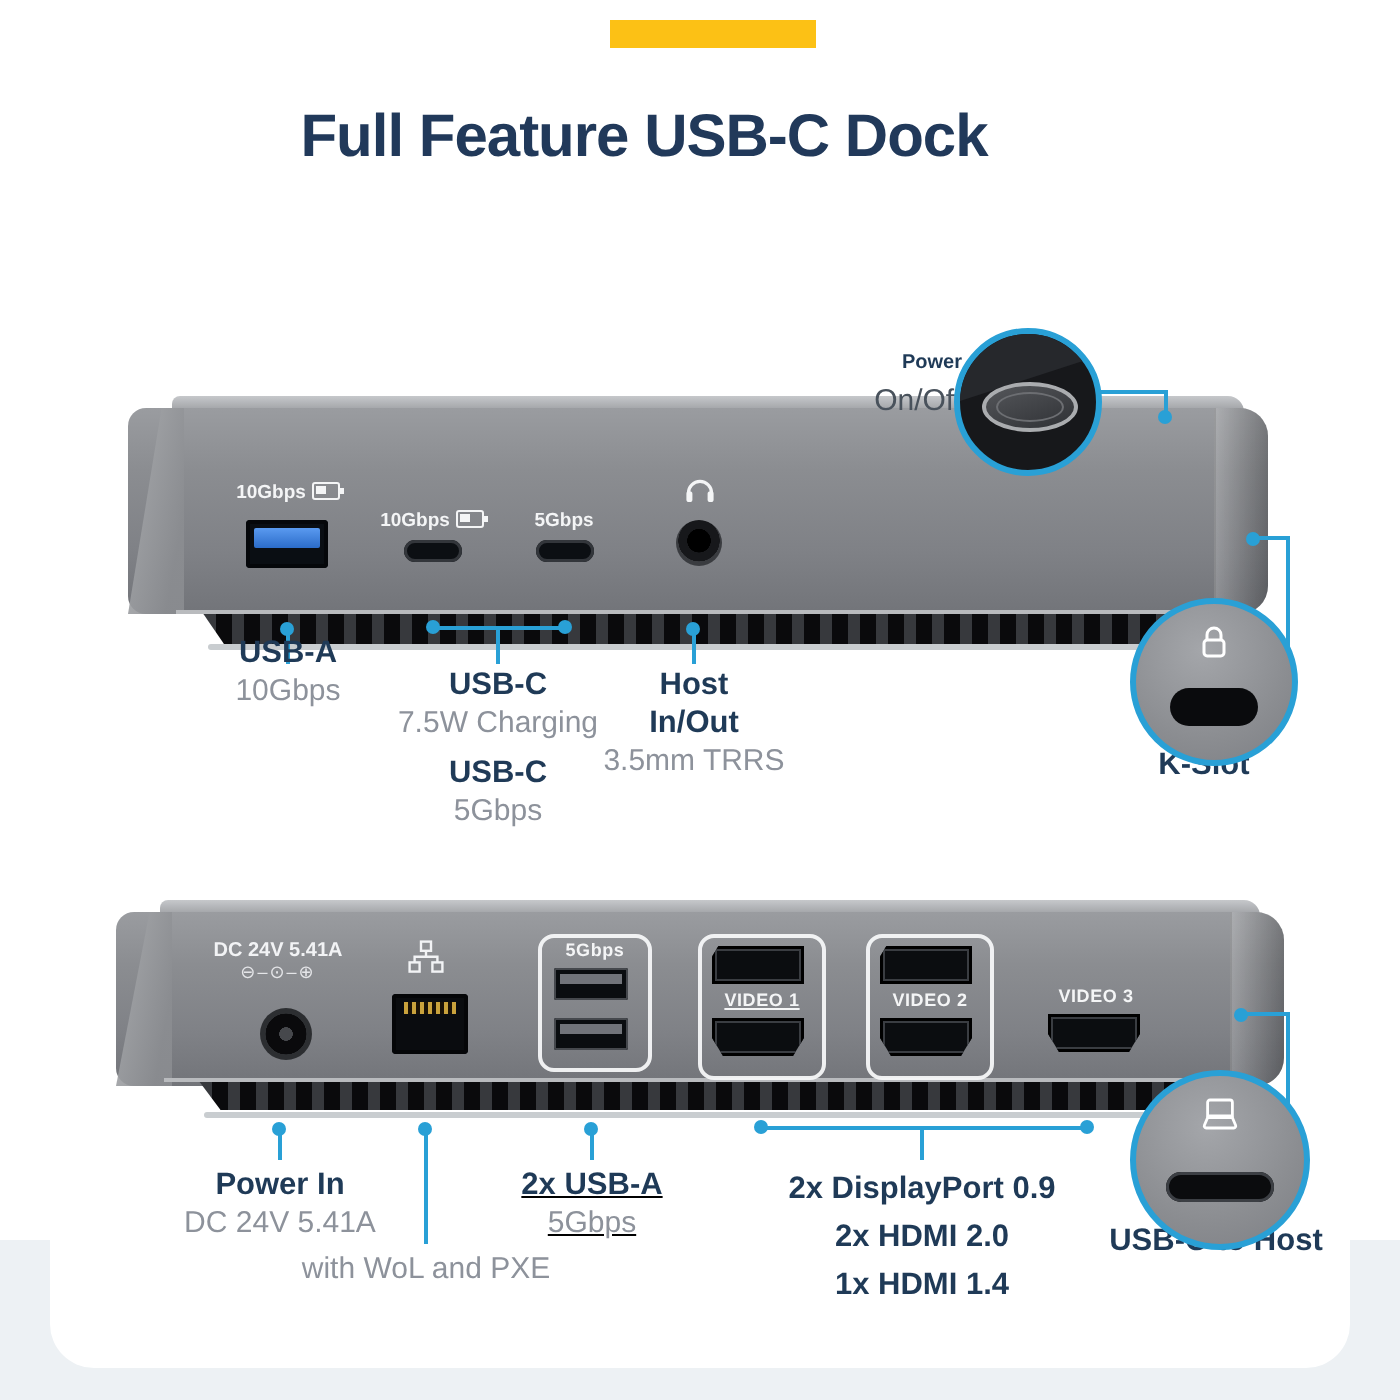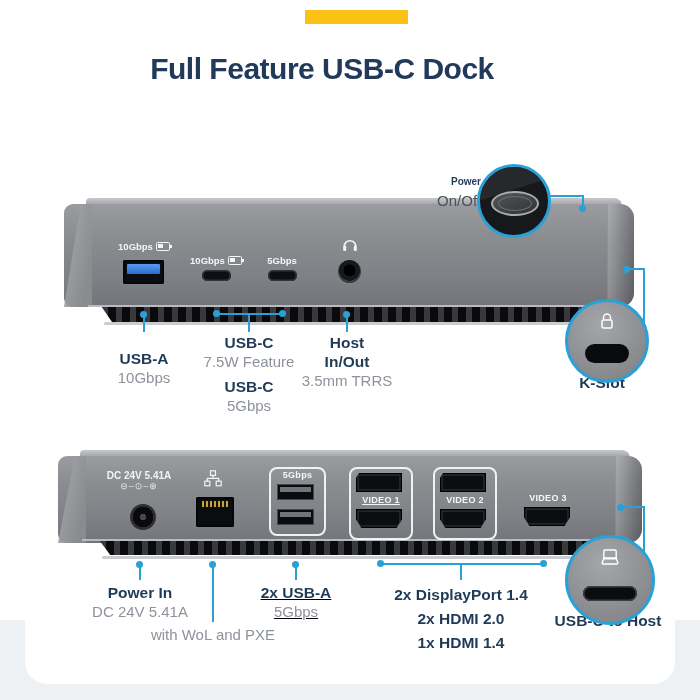--- a/index.html
+++ b/index.html
@@ -189,32 +189,32 @@
         </svg>
     </div>
     <div class="slot"></div>
   </div>
   <div class="abs ann" style="left:552px;top:373px;width:100px;">
     <span class="t">K-Slot</span>
   </div>
 
   <div class="abs dot" style="left:140px;top:311px;"></div>
   <div class="abs lead" style="left:143px;top:314px;width:2px;height:18px;"></div>
-  <div class="abs ann" style="left:99px;top:349px;width:90px;">
+  <div class="abs ann" style="left:99px;top:317px;width:90px;">
     <span class="t">USB-A</span>
     <span class="s">10Gbps</span>
   </div>
 
   <div class="abs dot" style="left:213px;top:310px;"></div>
   <div class="abs dot" style="left:279px;top:310px;"></div>
   <div class="abs lead" style="left:216px;top:313px;width:67px;height:2px;"></div>
   <div class="abs lead" style="left:248px;top:314px;width:2px;height:18px;"></div>
   <div class="abs ann" style="left:189px;top:333px;width:120px;">
     <span class="t">USB-C</span>
-    <span class="s">7.5W Feature</span>
+    <span class="s">7.5W Charging</span>
     <span class="t" style="margin-top:6px;">USB-C</span>
     <span class="s">5Gbps</span>
   </div>
 
   <div class="abs dot" style="left:343px;top:311px;"></div>
   <div class="abs lead" style="left:346px;top:314px;width:2px;height:18px;"></div>
   <div class="abs ann" style="left:297px;top:333px;width:100px;">
     <span class="t">Host</span>
     <span class="t">In/Out</span>
     <span class="s">3.5mm TRRS</span>
@@ -287,21 +287,21 @@
   <div class="abs ann z2" style="left:236px;top:583px;width:120px;text-decoration:underline;">
     <span class="t">2x USB-A</span>
     <span class="s">5Gbps</span>
   </div>
 
   <div class="abs dot" style="left:377px;top:560px;"></div>
   <div class="abs dot" style="left:540px;top:560px;"></div>
   <div class="abs lead" style="left:380px;top:563px;width:164px;height:2px;"></div>
   <div class="abs lead" style="left:460px;top:564px;width:2px;height:16px;"></div>
   <div class="abs ann video-list z2" style="left:376px;top:583px;width:170px;">
-    <span class="t">2x DisplayPort 1.4</span>
+    <span class="t">2x DisplayPort 0.9</span>
     <span class="t">2x HDMI 2.0</span>
     <span class="t">1x HDMI 1.4</span>
   </div>
 
   <div class="abs dot" style="left:617px;top:504px;"></div>
   <div class="abs lead" style="left:621px;top:506px;width:24px;height:2px;"></div>
   <div class="abs lead" style="left:643px;top:506px;width:2px;height:64px;"></div>
   <div class="abs lead" style="left:632px;top:568px;width:13px;height:2px;"></div>
   <div class="abs callout co-gray co-host">
     <div class="icon">

